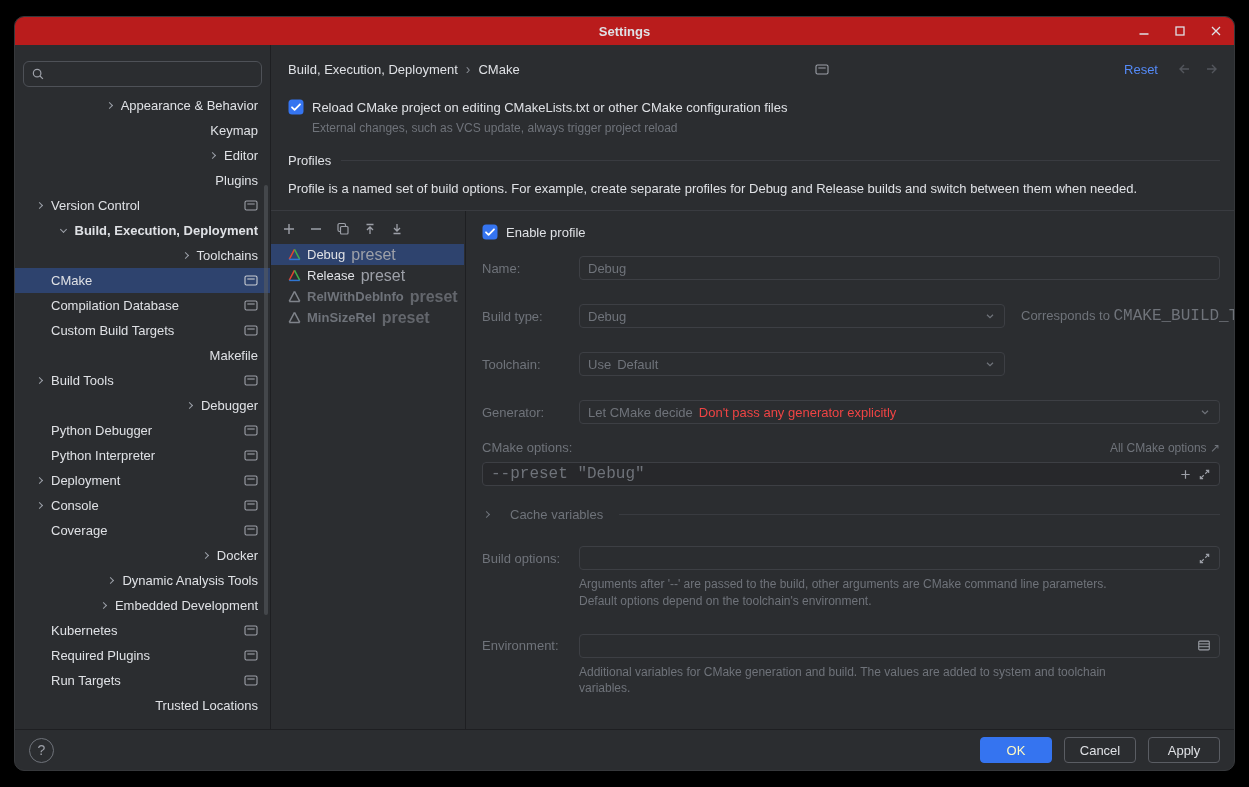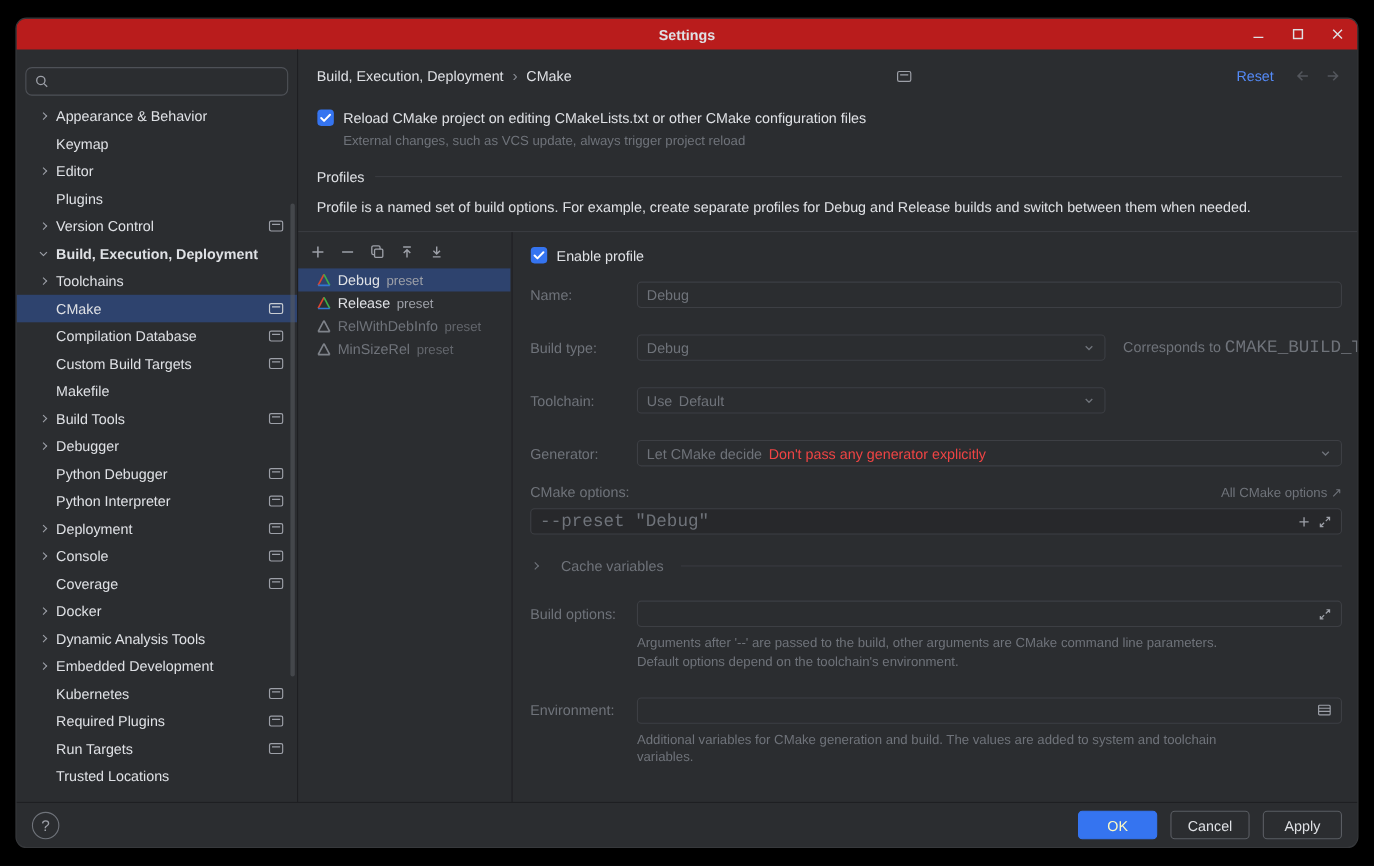--- a/index.html
+++ b/index.html
@@ -16,21 +16,21 @@
   .win-controls{ position:absolute; right:10px; top:0; height:100%;
     display:flex; align-items:center; gap:20px; }
   .winbtn{ width:16px; height:16px; display:flex; align-items:center; justify-content:center; cursor:default; }
   
   .body-row{ flex:1; display:flex; min-height:0; }
   .sidebar{ flex:0 0 256px; border-right:1px solid #1e1f22; position:relative; padding-top:8px; overflow:hidden; }
   .search{ margin:8px 8px 4px 8px; height:26px; border:1px solid #4e5157; border-radius:6px;
     display:flex; align-items:center; padding:0 7px; gap:6px; background:#2b2d30; }
   .search input{ background:transparent; border:none; outline:none; color:#dfe1e5; font-size:13px; width:100%; font-family:inherit; }
   .tree{ margin-top:6px; font-size:13px; color:#dfe1e5; }
-  .trow{ height:25px; display:flex; align-items:center; padding:0 12px 0 20px; white-space:nowrap; }
+  .trow{ height:25px; display:flex; align-items:center; padding:0 12px 0 20px; white-space:nowrap;justify-content:flex-end; }
   .trow.child{ }
   .trow.sel{ background:#2e436e; }
   .trow.bold{ font-weight:700; }
   .chev{ width:16px; flex:0 0 16px; display:flex; align-items:center; }
   .chev i{ width:5px; height:5px; border-right:1.4px solid #9da0a8; border-bottom:1.4px solid #9da0a8;
     transform:rotate(-45deg); margin-left:2px; }
   .chev.down i{ transform:rotate(45deg); margin-top:-2px; }
   .proj{ margin-left:auto; flex:0 0 auto; display:flex; }
   .sb-thumb{ position:absolute; right:2px; top:140px; width:4px; height:430px; background:#5a5d63; opacity:.55; border-radius:2px; }
   
@@ -46,22 +46,22 @@
   .profiles-header{ margin-top:18px; display:flex; align-items:center; gap:10px; font-size:13px; color:#dfe1e5; }
   .hline{ flex:1; border-top:1px solid #393b40; }
   .profiles-desc{ margin-top:13px; font-size:13px; color:#dfe1e5; }
   
   .panel{ margin-top:14px; flex:1; display:flex; border-top:1px solid #393b40; min-height:0; }
   .plist{ flex:0 0 195px; border-right:1px solid #1e1f22; padding-top:4px; }
   .ptoolbar{ display:flex; align-items:center; gap:11px; padding:6px 10px 7px 10px; }
   .tbtn{ width:16px; height:16px; display:flex; align-items:center; justify-content:center; }
   .prow{ height:21px; display:flex; align-items:center; gap:6px; padding-left:17px; margin-right:1px; font-size:13px; color:#dfe1e5; }
   .prow.sel{ background:#2e436e; }
-  .prow.dim{ color:#6f737a; }
-  .prow .tag{ font-size:12px; color:#9da0a8; }
+  .prow.dim{ color:#6f737a;font-weight:bold; }
+  .prow .tag{ font-size:16px; color:#9da0a8; }
   .prow.dim .tag{ color:#63666c; }
   
   .pform{ flex:1; padding:13px 14px 0 16px; overflow:hidden; font-size:13px; }
   .enable-row{ display:flex; align-items:center; gap:8px; color:#dfe1e5; }
   .frow{ display:grid; grid-template-columns:97px 1fr; align-items:center; margin-top:24px; }
   .flabel{ color:#6f737a; }
   .field{ height:24px; border:1px solid #3d3f44; border-radius:4px; background:#2b2d30;
     display:flex; align-items:center; padding:0 8px; color:#6f737a; gap:6px; }
   .field .spacer{ flex:1; }
   .half{ display:flex; align-items:center; gap:16px; }

